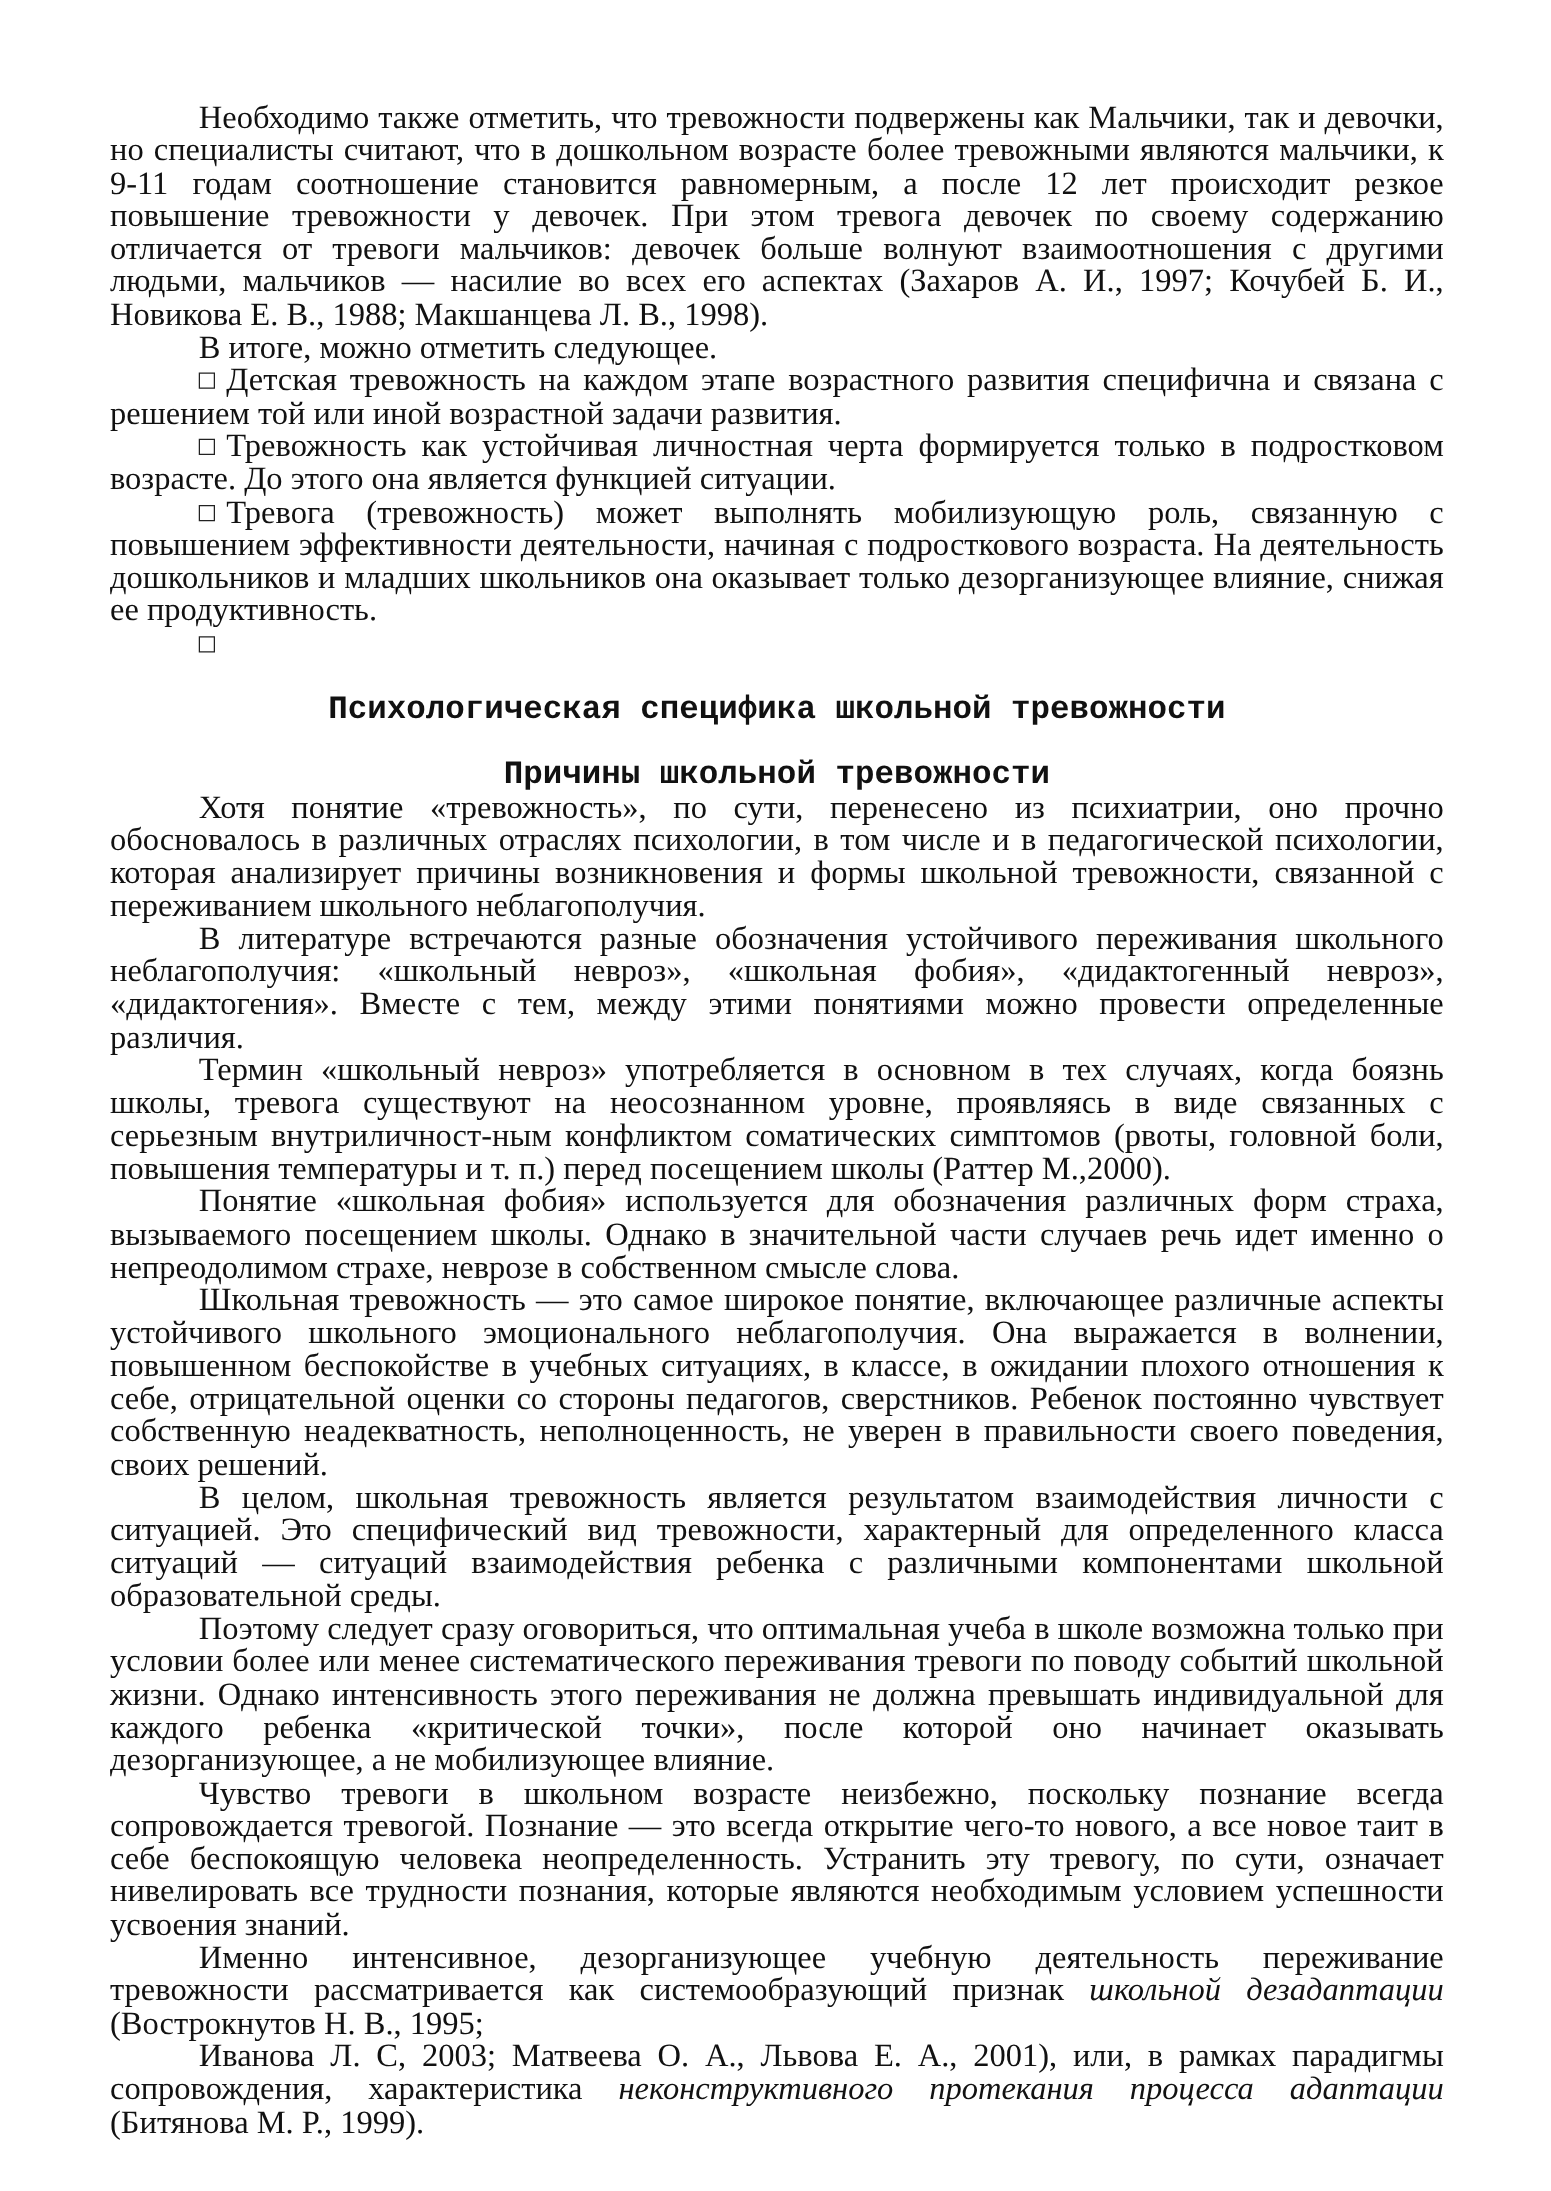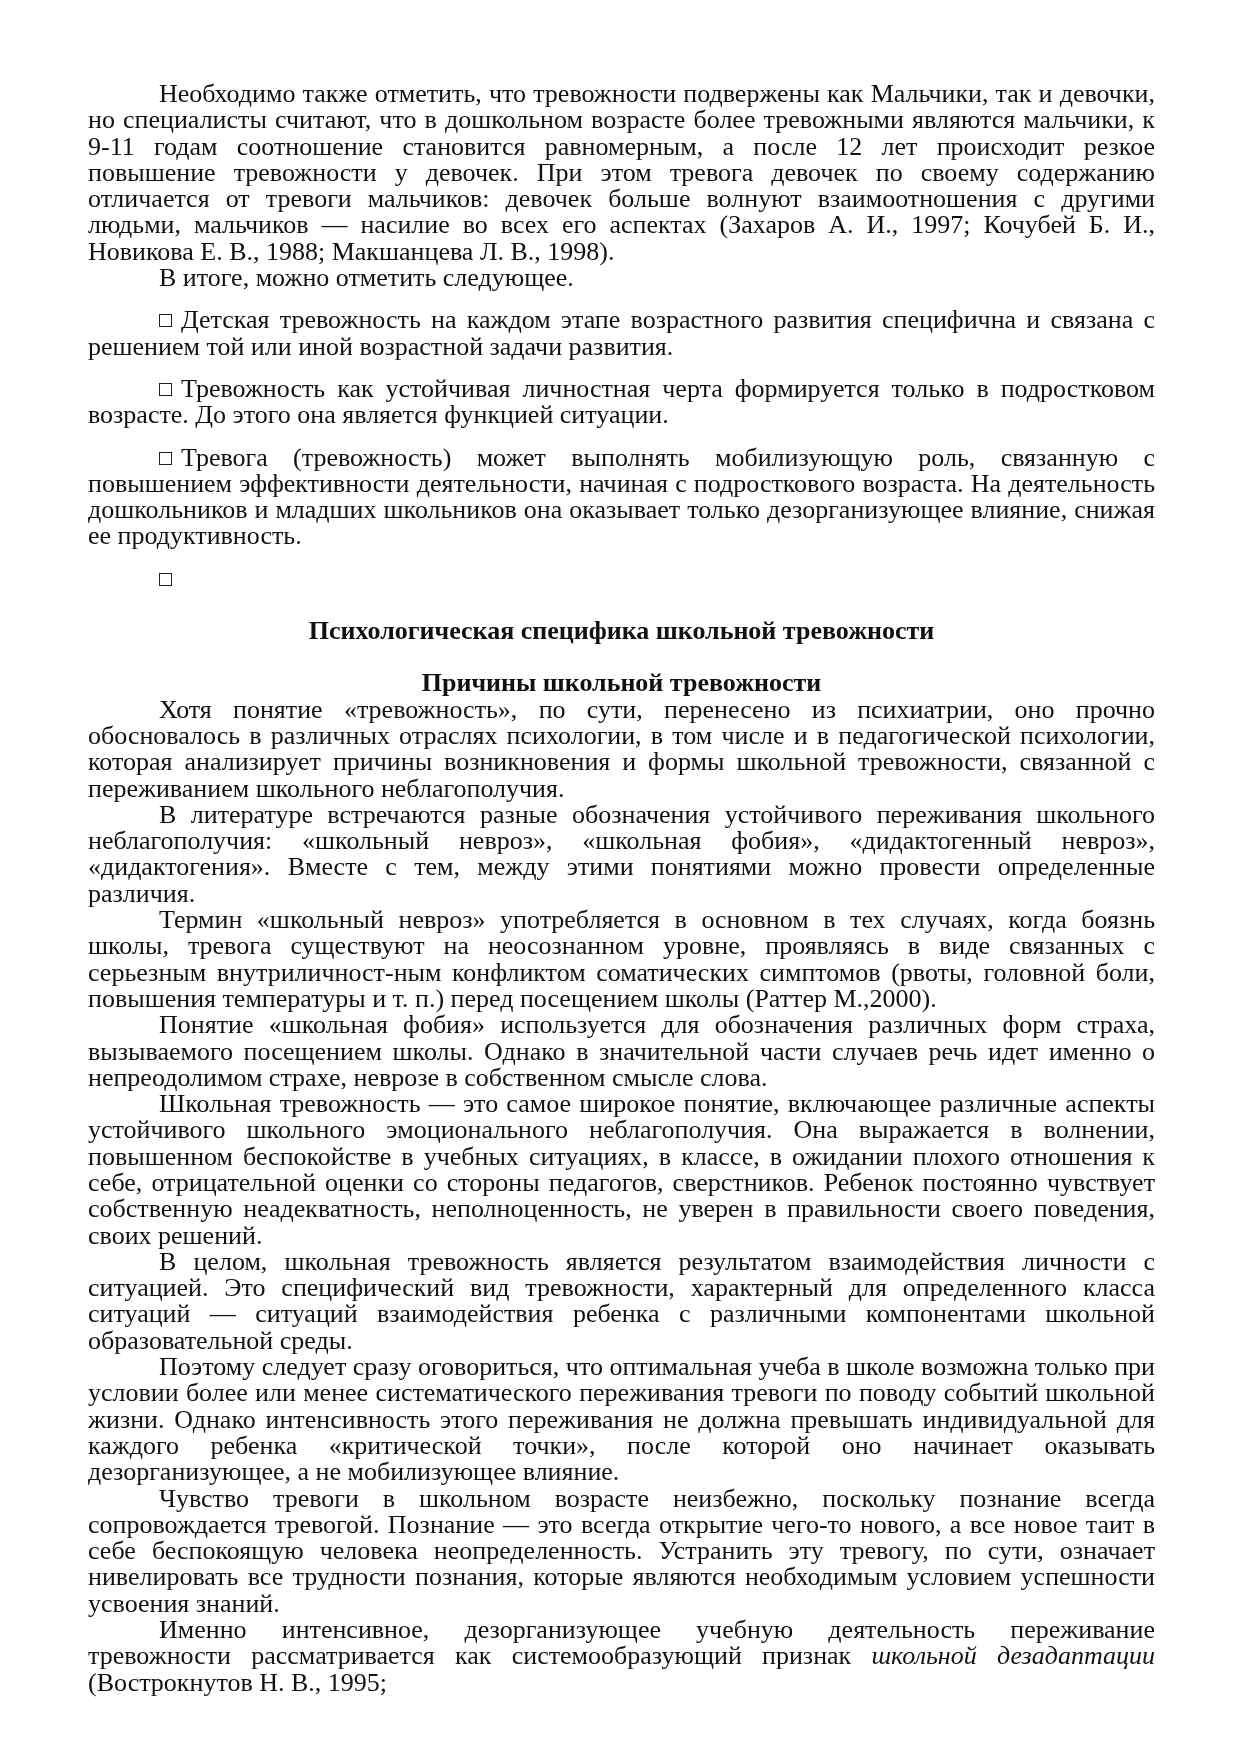--- a/index.html
+++ b/index.html
@@ -23,38 +23,38 @@
     font-size: 26px;
     line-height: 26.3px;
     text-align: justify;
   }
   .page p {
     margin: 0;
     text-indent: 71px;
   }
   .page p.bullet {
     text-indent: 71px;
-    margin-top: 16px;
   }
   .bullet-mark {
     display: inline-block;
     width: 11px;
     height: 11px;
     border: 1px solid #222;
     margin-right: 9px;
     vertical-align: 1px;
     text-indent: 0;
   }
   .page em {
     font-style: italic;
   }
   .heading {
     text-align: center;
     text-indent: 0 !important;
     font-weight: bold;
+    font-family: Liberation Mono, monospace;
   }
   .h-section {
     margin-top: 26px !important;
     margin-bottom: 26px !important;
   }
   .h-sub {
     margin-top: 0 !important;
   }
 </style>
 </head>
@@ -77,14 +77,15 @@
   <p>Хотя понятие «тревожность», по сути, перенесено из психиатрии, оно прочно обосновалось в различных отраслях психологии, в том числе и в педагогической психологии, которая анализирует причины возникновения и формы школьной тревожности, связанной с переживанием школьного неблагополучия.</p>
   <p>В литературе встречаются разные обозначения устойчивого переживания школьного неблагополучия: «школьный невроз», «школьная фобия», «дидактогенный невроз», «дидактогения». Вместе с тем, между этими понятиями можно провести определенные различия.</p>
   <p>Термин «школьный невроз» употребляется в основном в тех случаях, когда боязнь школы, тревога существуют на неосознанном уровне, проявляясь в виде связанных с серьезным внутриличност-ным конфликтом соматических симптомов (рвоты, головной боли, повышения температуры и т. п.) перед посещением школы (Раттер М.,2000).</p>
   <p>Понятие «школьная фобия» используется для обозначения различных форм страха, вызываемого посещением школы. Однако в значительной части случаев речь идет именно о непреодолимом страхе, неврозе в собственном смысле слова.</p>
   <p>Школьная тревожность — это самое широкое понятие, включающее различные аспекты устойчивого школьного эмоционального неблагополучия. Она выражается в волнении, повышенном беспокойстве в учебных ситуациях, в классе, в ожидании плохого отношения к себе, отрицательной оценки со стороны педагогов, сверстников. Ребенок постоянно чувствует собственную неадекватность, неполноценность, не уверен в правильности своего поведения, своих решений.</p>
   <p>В целом, школьная тревожность является результатом взаимодействия личности с ситуацией. Это специфический вид тревожности, характерный для определенного класса ситуаций — ситуаций взаимодействия ребенка с различными компонентами школьной образовательной среды.</p>
   <p>Поэтому следует сразу оговориться, что оптимальная учеба в школе возможна только при условии более или менее систематического переживания тревоги по поводу событий школьной жизни. Однако интенсивность этого переживания не должна превышать индивидуальной для каждого ребенка «критической точки», после которой оно начинает оказывать дезорганизующее, а не мобилизующее влияние.</p>
   <p>Чувство тревоги в школьном возрасте неизбежно, поскольку познание всегда сопровождается тревогой. Познание — это всегда открытие чего-то нового, а все новое таит в себе беспокоящую человека неопределенность. Устранить эту тревогу, по сути, означает нивелировать все трудности познания, которые являются необходимым условием успешности усвоения знаний.</p>
 
   <p><span>Именно интенсивное, дезорганизующее учебную деятельность переживание тревожности рассматривается как системообразующий признак </span><em>школьной дезадаптации</em><span> (Вострокнутов Н. В., 1995;</span></p>
+  <p><span>Иванова Л. С, 2003; Матвеева О. А., Львова Е. А., 2001), или, в рамках парадигмы сопровождения, характеристика </span><em>неконструктивного протекания процесса адаптации</em><span> (Битянова М. Р., 1999).</span></p>
 
 </div>
 
 </body></html>

